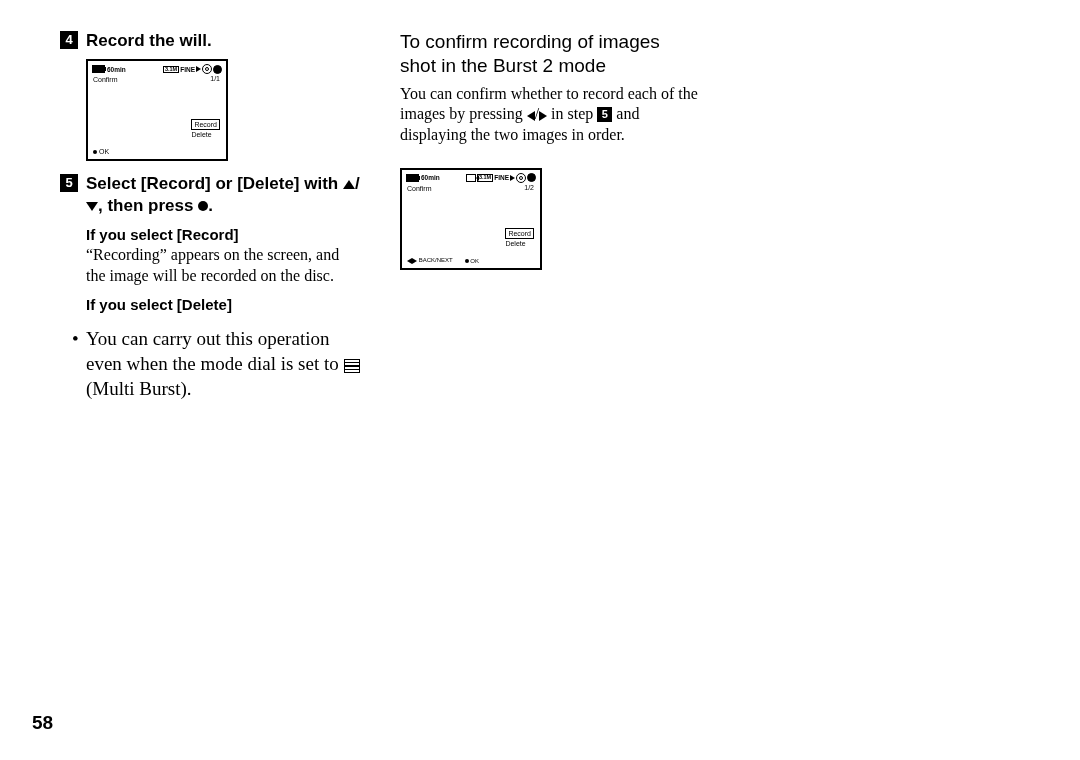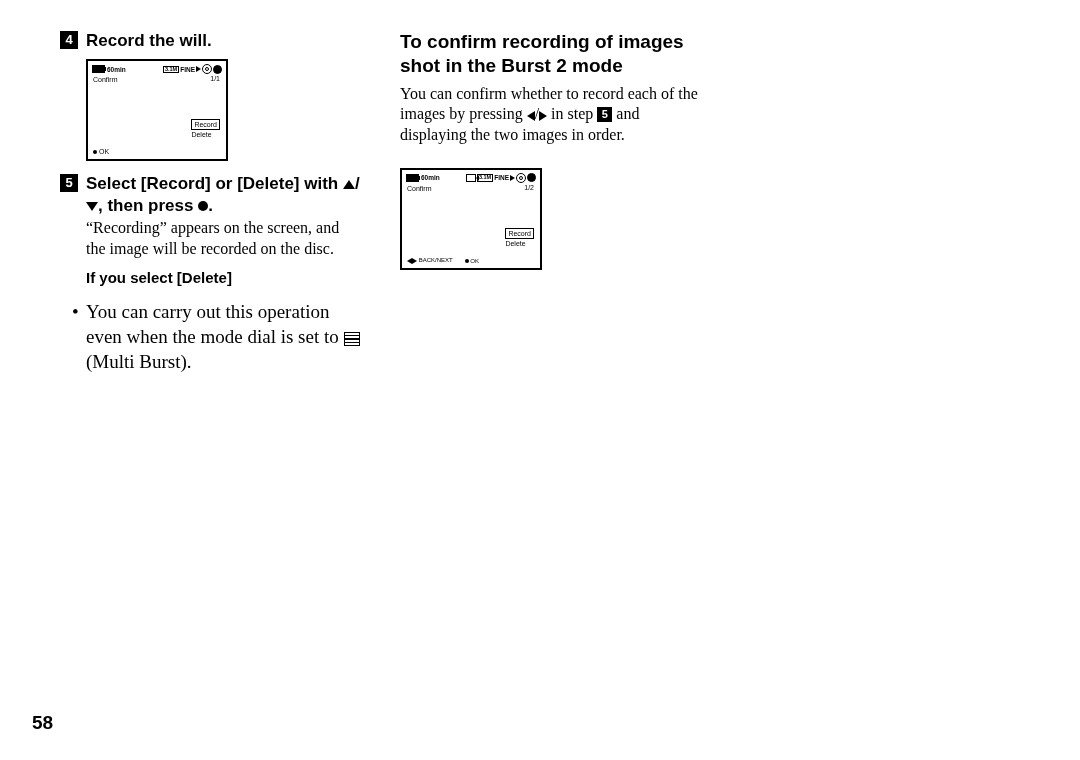--- a/index.html
+++ b/index.html
@@ -78,21 +78,21 @@
     padding-left: 14px;
     position: relative;
   }
   .bullet::before {
     content: "•";
     position: absolute;
     left: 0;
   }
   .section-title {
     font-family: Arial, Helvetica, sans-serif;
-    font-weight: bold;
+    font-weight: normal;
     font-size: 19px;
     line-height: 1.25;
     margin: 0 0 6px 0;
   }
   .para {
     font-size: 16px;
     line-height: 1.3;
     margin: 0 0 22px 0;
   }
   .lcd {
@@ -281,20 +281,21 @@
       </div>
     </div>
 
     <div class="step-heading">
       <span class="step-num">5</span>
       <span>
         <span>Select [Record] or [Delete] with </span><span class="tri-u"></span>/<span class="tri-d"></span><span>, then press </span><span class="dot-big"></span><span>.</span>
       </span>
     </div>
 
+    <div class="sub-heading">If you select [Record]</div>
     <div class="body-text">“Recording” appears on the screen, and the image will be recorded on the disc.</div>
 
     <div class="sub-heading">If you select [Delete]</div>
 
     <div class="bullet">
       <span>You can carry out this operation even when the mode dial is set to </span><span class="mode-ic"></span><span> (Multi Burst).</span>
     </div>
   </div>
 
   <div class="col col-right">

